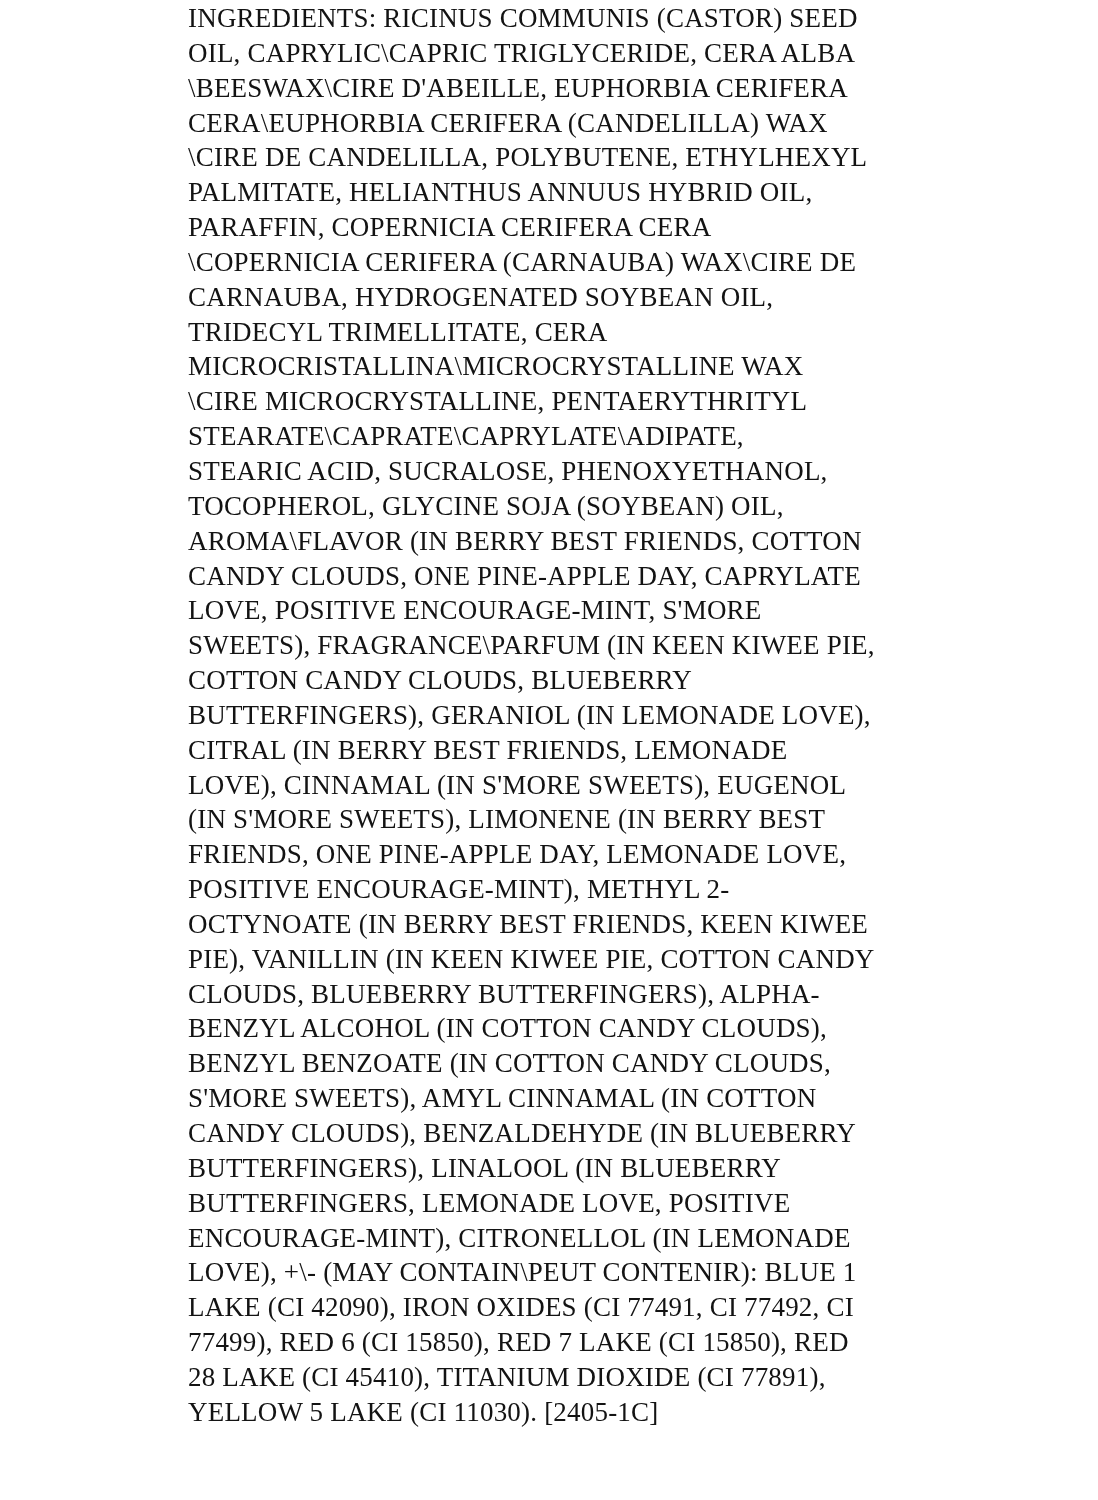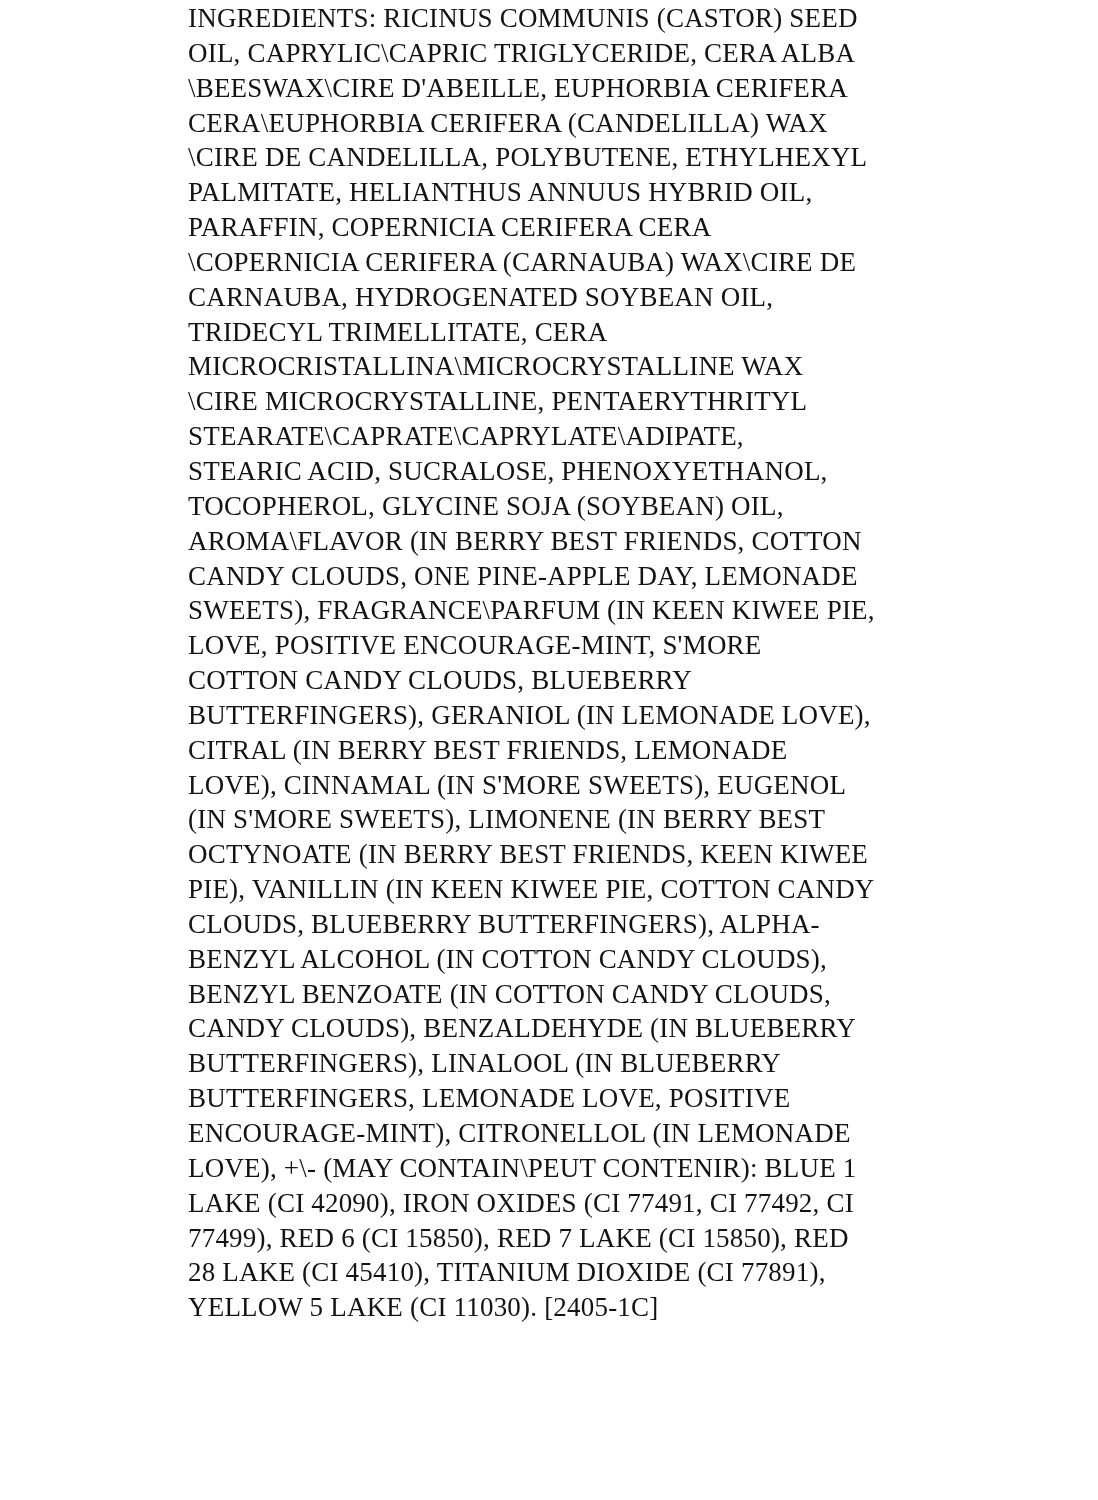--- a/index.html
+++ b/index.html
@@ -48,33 +48,36 @@
       <div class="line">PARAFFIN, COPERNICIA CERIFERA CERA</div>
       <div class="line">\COPERNICIA CERIFERA (CARNAUBA) WAX\CIRE DE</div>
       <div class="line">CARNAUBA, HYDROGENATED SOYBEAN OIL,</div>
       <div class="line">TRIDECYL TRIMELLITATE, CERA</div>
       <div class="line">MICROCRISTALLINA\MICROCRYSTALLINE WAX</div>
       <div class="line">\CIRE MICROCRYSTALLINE, PENTAERYTHRITYL</div>
       <div class="line">STEARATE\CAPRATE\CAPRYLATE\ADIPATE,</div>
       <div class="line">STEARIC ACID, SUCRALOSE, PHENOXYETHANOL,</div>
       <div class="line">TOCOPHEROL, GLYCINE SOJA (SOYBEAN) OIL,</div>
       <div class="line">AROMA\FLAVOR (IN BERRY BEST FRIENDS, COTTON</div>
-      <div class="line">CANDY CLOUDS, ONE PINE-APPLE DAY, LEMONADE</div>
+      <div class="line">CANDY CLOUDS, ONE PINE-APPLE DAY, CAPRYLATE</div>
+      <div class="line">LOVE, POSITIVE ENCOURAGE-MINT, S'MORE</div>
       <div class="line">SWEETS), FRAGRANCE\PARFUM (IN KEEN KIWEE PIE,</div>
-      <div class="line">LOVE, POSITIVE ENCOURAGE-MINT, S'MORE</div>
       <div class="line">COTTON CANDY CLOUDS, BLUEBERRY</div>
       <div class="line">BUTTERFINGERS), GERANIOL (IN LEMONADE LOVE),</div>
       <div class="line">CITRAL (IN BERRY BEST FRIENDS, LEMONADE</div>
       <div class="line">LOVE), CINNAMAL (IN S'MORE SWEETS), EUGENOL</div>
       <div class="line">(IN S'MORE SWEETS), LIMONENE (IN BERRY BEST</div>
+      <div class="line">FRIENDS, ONE PINE-APPLE DAY, LEMONADE LOVE,</div>
+      <div class="line">POSITIVE ENCOURAGE-MINT), METHYL 2-</div>
       <div class="line">OCTYNOATE (IN BERRY BEST FRIENDS, KEEN KIWEE</div>
       <div class="line">PIE), VANILLIN (IN KEEN KIWEE PIE, COTTON CANDY</div>
       <div class="line">CLOUDS, BLUEBERRY BUTTERFINGERS), ALPHA-</div>
       <div class="line">BENZYL ALCOHOL (IN COTTON CANDY CLOUDS),</div>
       <div class="line">BENZYL BENZOATE (IN COTTON CANDY CLOUDS,</div>
+      <div class="line">S'MORE SWEETS), AMYL CINNAMAL (IN COTTON</div>
       <div class="line">CANDY CLOUDS), BENZALDEHYDE (IN BLUEBERRY</div>
       <div class="line">BUTTERFINGERS), LINALOOL (IN BLUEBERRY</div>
       <div class="line">BUTTERFINGERS, LEMONADE LOVE, POSITIVE</div>
       <div class="line">ENCOURAGE-MINT), CITRONELLOL (IN LEMONADE</div>
       <div class="line">LOVE), +\- (MAY CONTAIN\PEUT CONTENIR): BLUE 1</div>
       <div class="line">LAKE (CI 42090), IRON OXIDES (CI 77491, CI 77492, CI</div>
       <div class="line">77499), RED 6 (CI 15850), RED 7 LAKE (CI 15850), RED</div>
       <div class="line">28 LAKE (CI 45410), TITANIUM DIOXIDE (CI 77891),</div>
       <div class="line">YELLOW 5 LAKE (CI 11030). [2405-1C]</div>
     </div>

